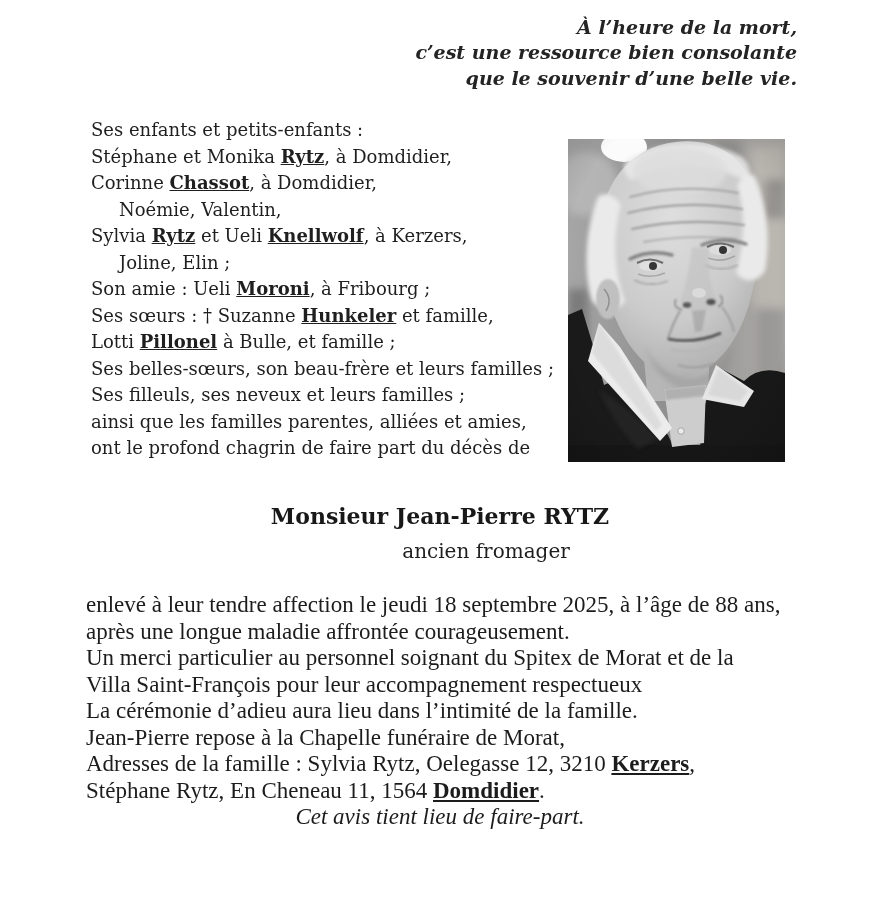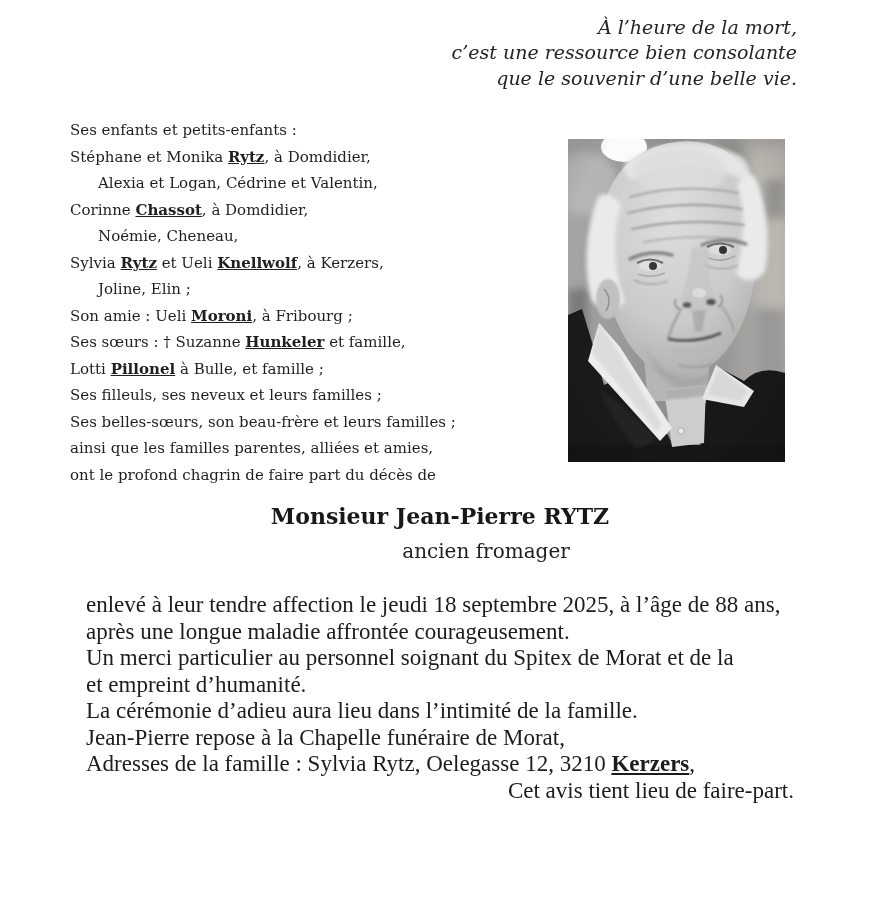--- a/index.html
+++ b/index.html
@@ -14,27 +14,28 @@
   .page { position:absolute; inset:0; width:880px; height:907px; background:#fff; }
 
   
   .quote {
     position:absolute; top:15px; right:83px;
     text-align:right;
     font-style:italic;
     font-size:19px; line-height:25.4px;
     color:#242424;
     white-space:nowrap;
+    font-weight:bold;
   }
   .quote .qattr { font-style:normal; font-size:19.5px; }
 
   
   .family {
-    position:absolute; left:70px; top:117px;
-    font-size:15px; line-height:26.5px;
+    position:absolute; left:91px; top:117px;
+    font-size:18px; line-height:26.5px;
     white-space:nowrap;
   }
   .family .ind { padding-left:28px; }
   .b { font-weight:bold;text-decoration:underline; }
 
   
   .photo {
     position:absolute; left:568px; top:139px;
     width:217px; height:323px;
     display:block;
@@ -54,46 +55,45 @@
   }
 
   
   .body-block {
     position:absolute; left:86px; top:592px; width:708px;
     font-family:"Liberation Serif", serif;
     font-size:23px; line-height:26.5px;
     color:#1c1c1c;
     white-space:nowrap;
   }
-  .body-block .closing { text-align:right; white-space:normal; }
+  .body-block .closing { text-align:center; white-space:normal;font-style:italic; }
 </style>
 </head>
 <body>
 
 <div class="page">
 
   <div class="quote">
     <div class="qline">À l’heure de la mort,</div>
     <div class="qline">c’est une ressource bien consolante</div>
     <div class="qline">que le souvenir d’une belle vie.</div>
   </div>
 
   <div class="family">
     <div class="fline"><span>Ses enfants et petits-enfants :</span></div>
     <div class="fline"><span>Stéphane et Monika </span><span class="b">Rytz</span><span>, à Domdidier,</span></div>
-    <div class="fline ind"><span>Alexia et Logan, Cédrine et Valentin,</span></div>
     <div class="fline"><span>Corinne </span><span class="b">Chassot</span><span>, à Domdidier,</span></div>
-    <div class="fline ind"><span>Noémie, Cheneau,</span></div>
+    <div class="fline ind"><span>Noémie, Valentin,</span></div>
     <div class="fline"><span>Sylvia </span><span class="b">Rytz</span><span> et Ueli </span><span class="b">Knellwolf</span><span>, à Kerzers,</span></div>
     <div class="fline ind"><span>Joline, Elin ;</span></div>
     <div class="fline"><span>Son amie : Ueli </span><span class="b">Moroni</span><span>, à Fribourg ;</span></div>
     <div class="fline"><span>Ses sœurs : † Suzanne </span><span class="b">Hunkeler</span><span> et famille,</span></div>
     <div class="fline"><span>Lotti </span><span class="b">Pillonel</span><span> à Bulle, et famille ;</span></div>
+    <div class="fline"><span>Ses belles-sœurs, son beau-frère et leurs familles ;</span></div>
     <div class="fline"><span>Ses filleuls, ses neveux et leurs familles ;</span></div>
-    <div class="fline"><span>Ses belles-sœurs, son beau-frère et leurs familles ;</span></div>
     <div class="fline"><span>ainsi que les familles parentes, alliées et amies,</span></div>
     <div class="fline"><span>ont le profond chagrin de faire part du décès de</span></div>
   </div>
 
   <svg class="photo" viewBox="0 0 217 323" preserveAspectRatio="none" role="img">
     <defs>
       <radialGradient id="faceg" cx="45%" cy="32%" r="80%">
         <stop offset="0%" stop-color="#dedede"></stop>
         <stop offset="55%" stop-color="#cbcbcb"></stop>
         <stop offset="100%" stop-color="#a5a5a5"></stop>
@@ -215,20 +215,21 @@
     <rect width="217" height="323" fill="url(#vg)"></rect>
   </svg>
 
   <div class="name">Monsieur Jean-Pierre RYTZ</div>
   <div class="subtitle">ancien fromager</div>
 
   <div class="body-block">
     <div class="bline"><span>enlevé à leur tendre affection le jeudi 18 septembre 2025, à l’âge de 88 ans,</span></div>
     <div class="bline"><span>après une longue maladie affrontée courageusement.</span></div>
     <div class="bline"><span>Un merci particulier au personnel soignant du Spitex de Morat et de la</span></div>
-    <div class="bline"><span>et empreint d’humanité.</span></div>
+    <div class="bline"><span>Villa Saint-François pour leur accompagnement respectueux</span></div>
     <div class="bline"><span>La cérémonie d’adieu aura lieu dans l’intimité de la famille.</span></div>
     <div class="bline"><span>Jean-Pierre repose à la Chapelle funéraire de Morat,</span></div>
     <div class="bline"><span>Adresses de la famille : Sylvia Rytz, Oelegasse 12, 3210 </span><span class="b">Kerzers</span><span>,</span></div>
+    <div class="bline"><span>Stéphane Rytz, En Cheneau 11, 1564 </span><span class="b">Domdidier</span><span>.</span></div>
     <div class="bline closing">Cet avis tient lieu de faire-part.</div>
   </div>
 
 </div>
 
 </body></html>

